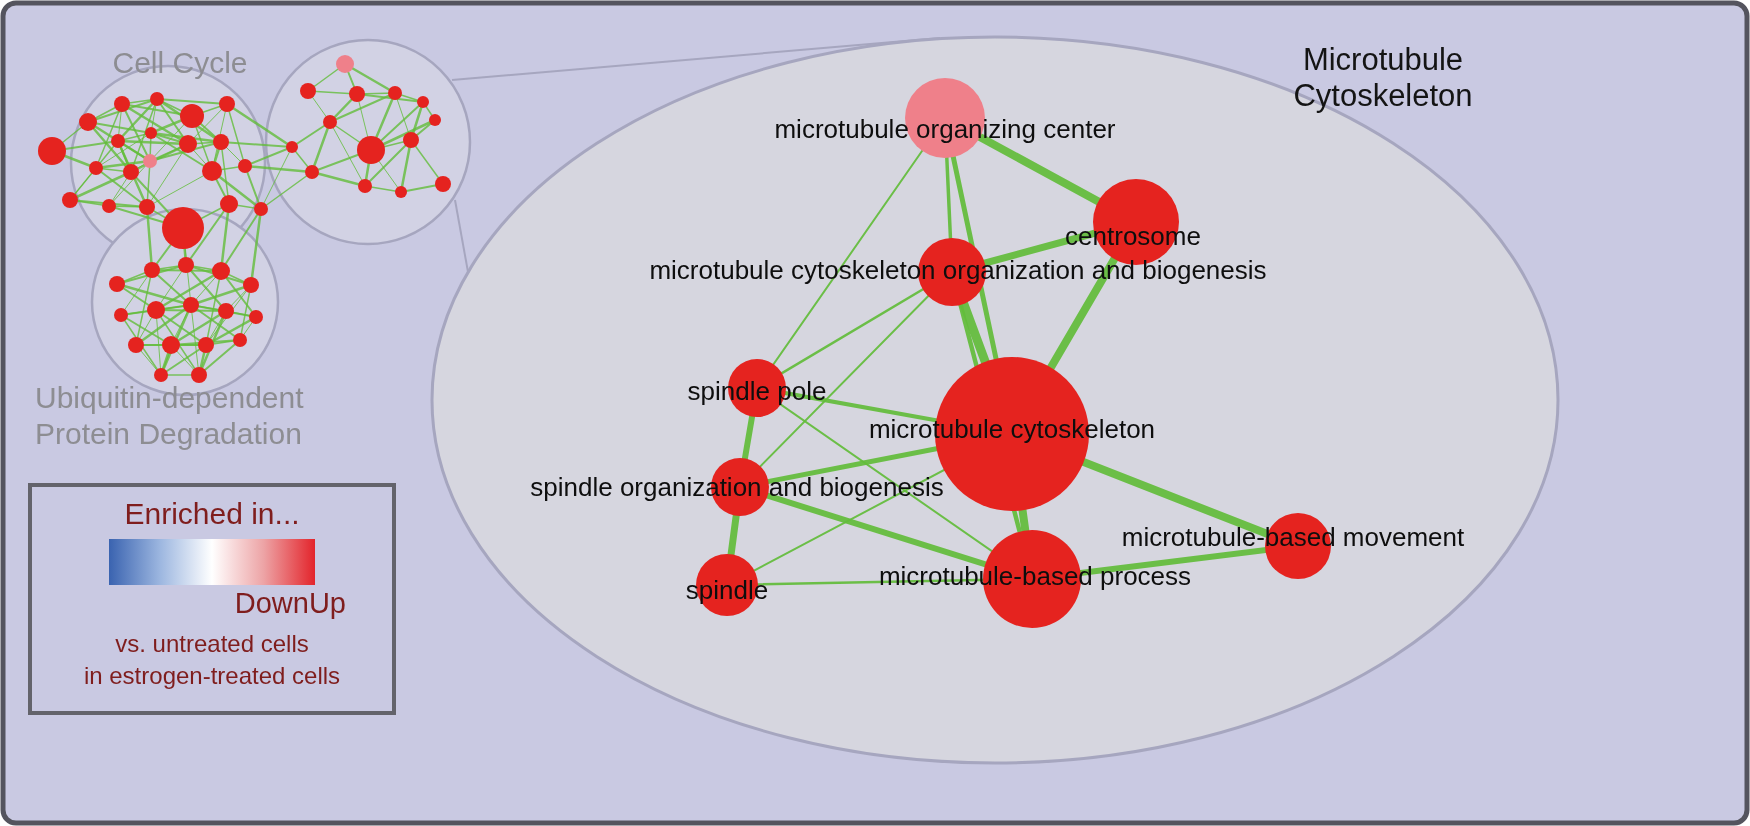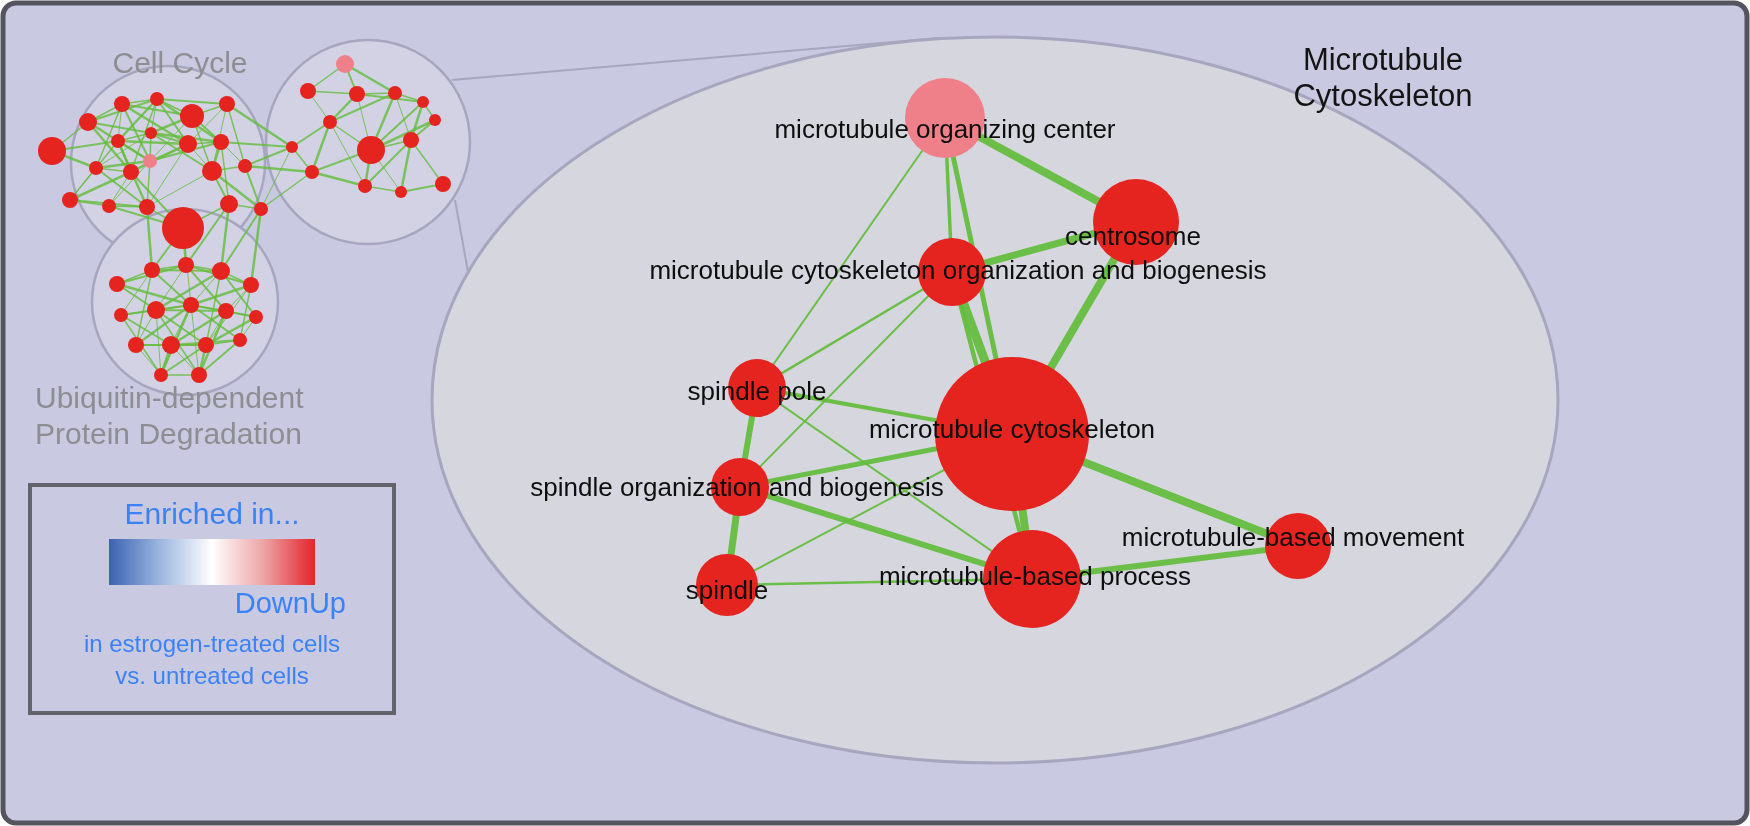--- a/index.html
+++ b/index.html
@@ -20,21 +20,21 @@
   .net-node  { fill:var(--node_red,#e5231f); }
   .net-node.pink { fill:var(--node_pink,#ef808a); }
 
   .node-label    { font-size:26px; fill:#0e0e0e; }
   .cluster-label { font-size:30px; fill:var(--label_gray,#8d8d92); }
   .zoom-title    { font-size:31px; fill:#141414; }
 
   .legend {
     position:absolute; left:28px; top:483px; width:368px; height:232px;
     border:4px solid #63636b; box-sizing:border-box;
-    text-align:center; color:#3b82f6; padding-top:10px;
+    text-align:center; color:#7f1d1d; padding-top:10px;
   }
   .legend-title { font-size:30px; margin-bottom:8px; }
   .legend-gradient { width:206px; height:46px; margin:4px auto 2px auto; }
   .legend-updown {
     display:flex; justify-content:flex-end;
     padding:0 46px; font-size:29px; margin-top:2px;
   }
   .legend-caption { font-size:24px; margin-top:8px; line-height:1.35; }
 </style>
 </head>
@@ -342,18 +342,18 @@
   </svg>
 
   <div class="legend">
     <div class="legend-title">Enriched in...</div>
     <div class="legend-gradient" style="background: linear-gradient(90deg, rgb(58, 99, 176), rgb(157, 183, 224) 25%, rgb(255, 255, 255) 50%, rgb(237, 164, 166) 75%, rgb(227, 36, 43));"></div>
     <div class="legend-updown">
       <span>Down</span>
       <span>Up</span>
     </div>
     <div class="legend-caption">
+      <div>vs. untreated cells</div>
       <div>in estrogen-treated cells</div>
-      <div>vs. untreated cells</div>
     </div>
   </div>
 
 </div>
 
 </body></html>

